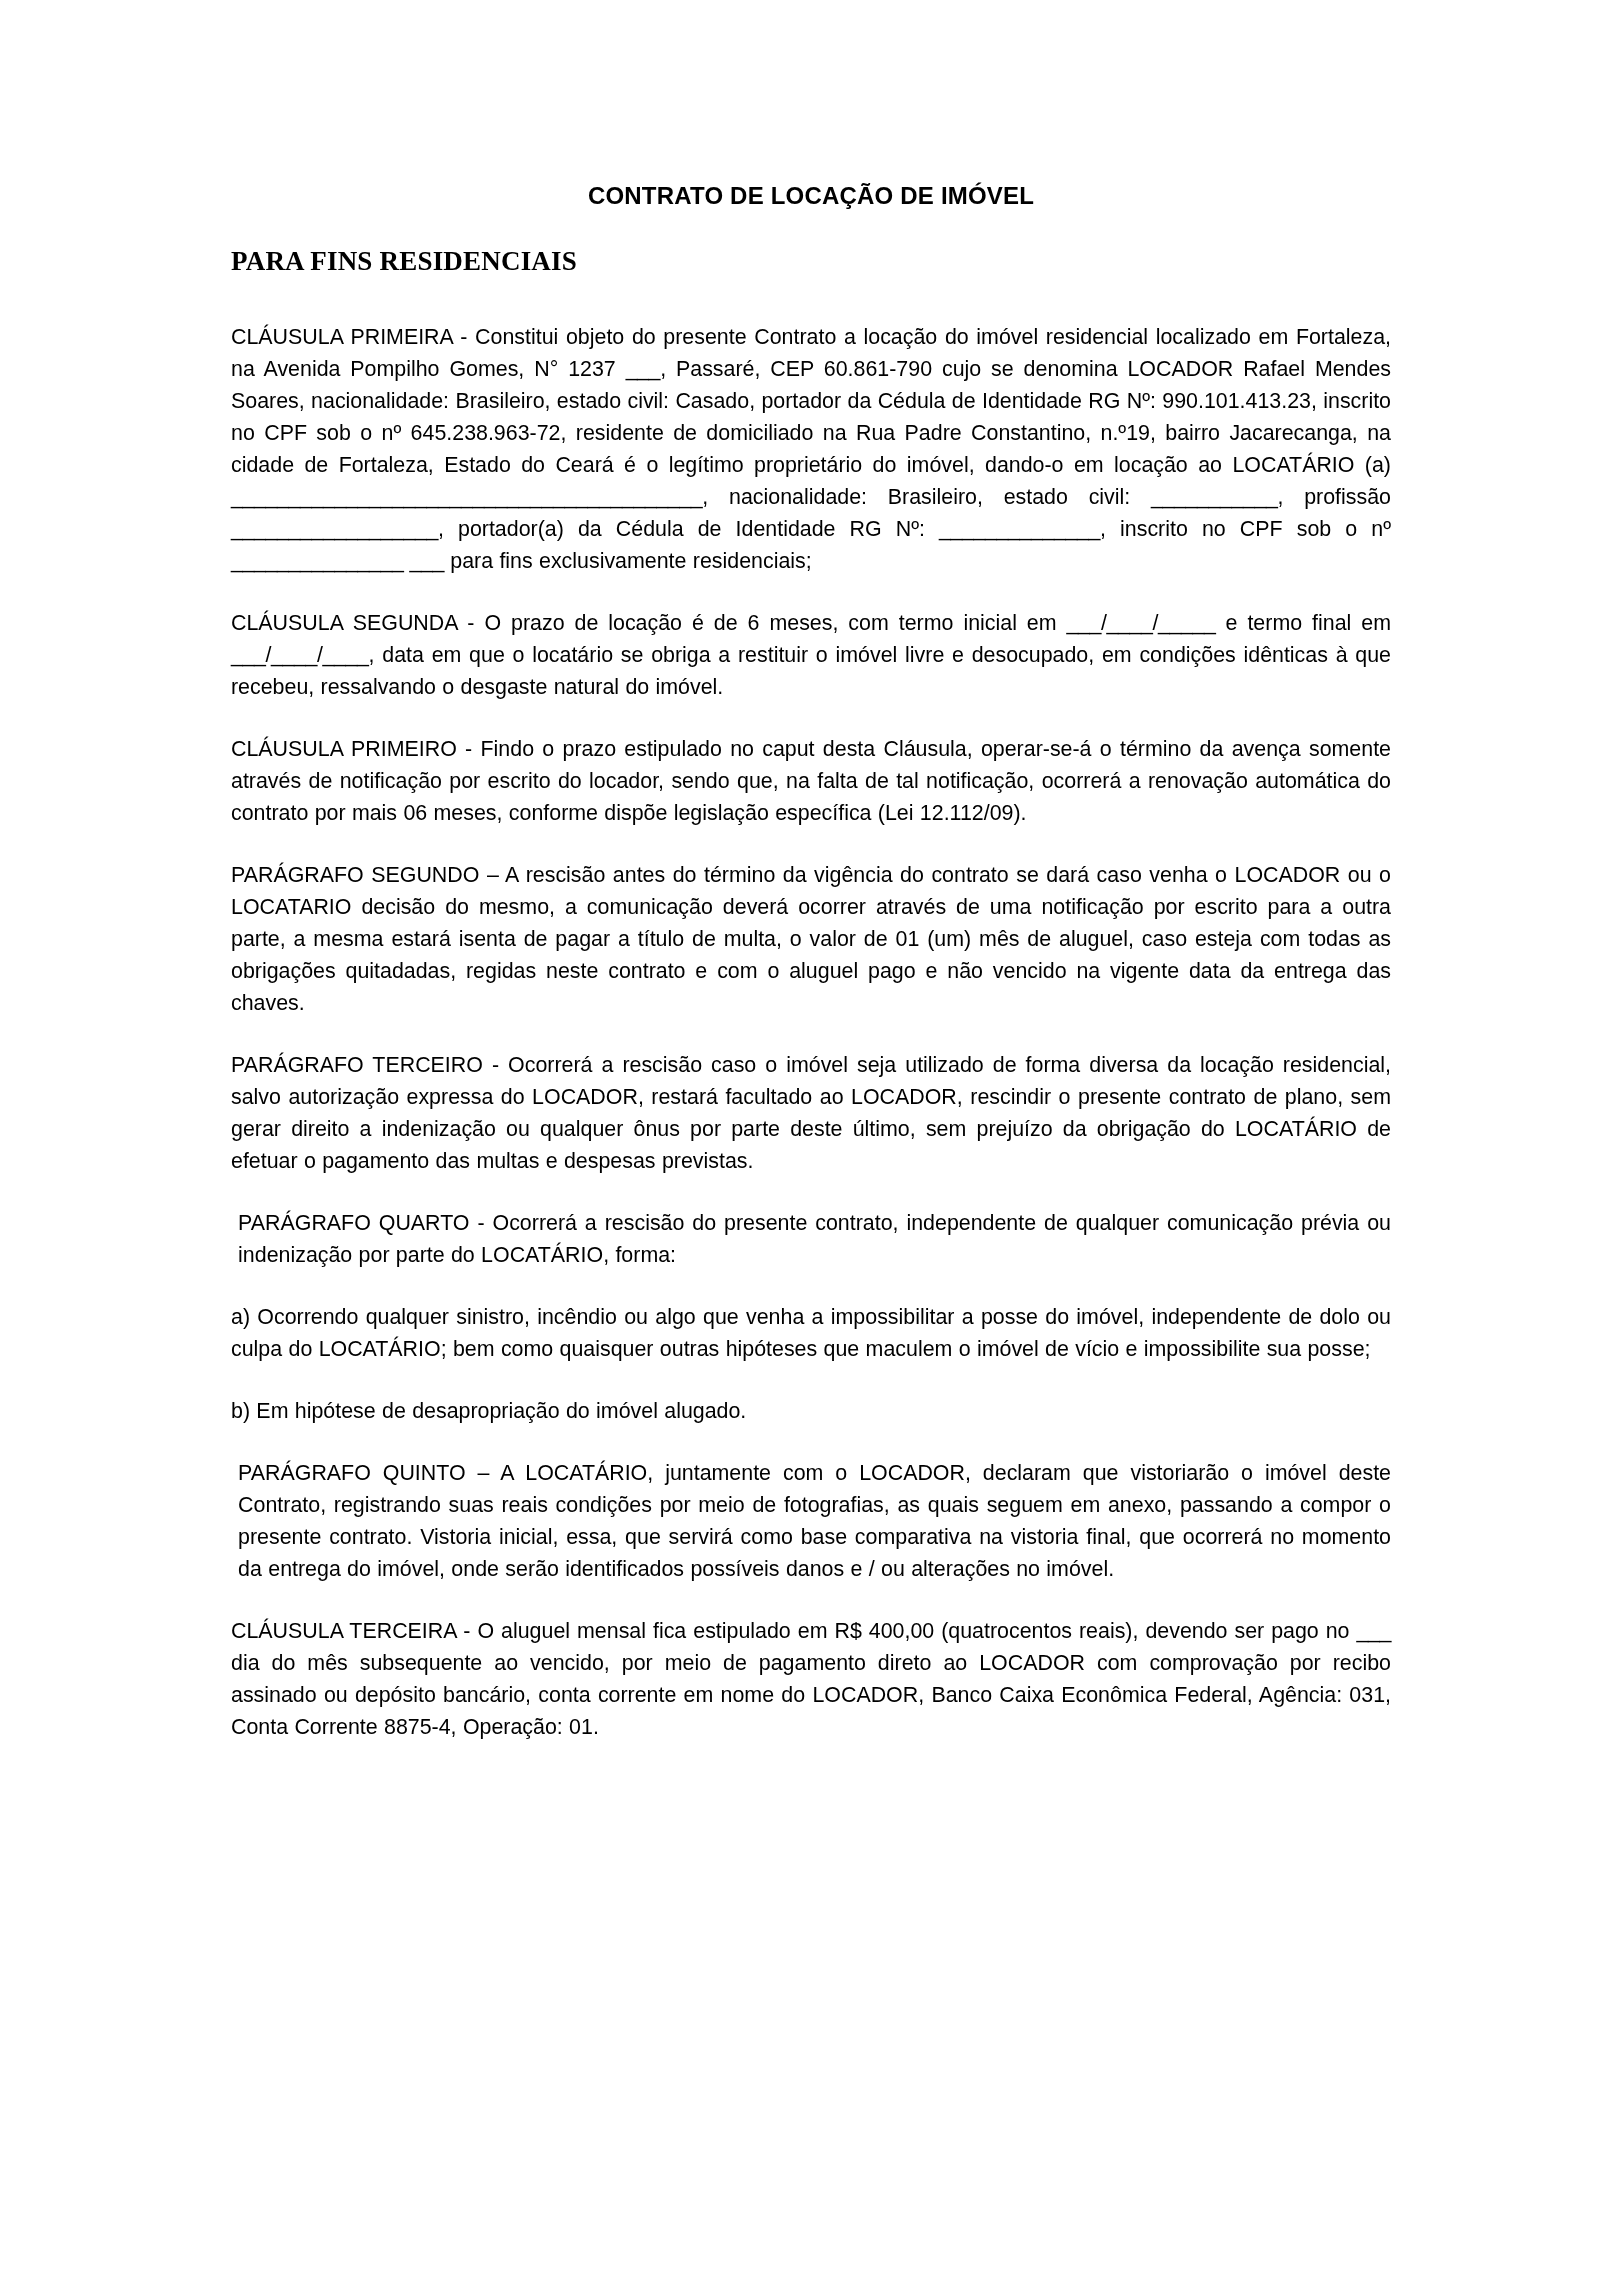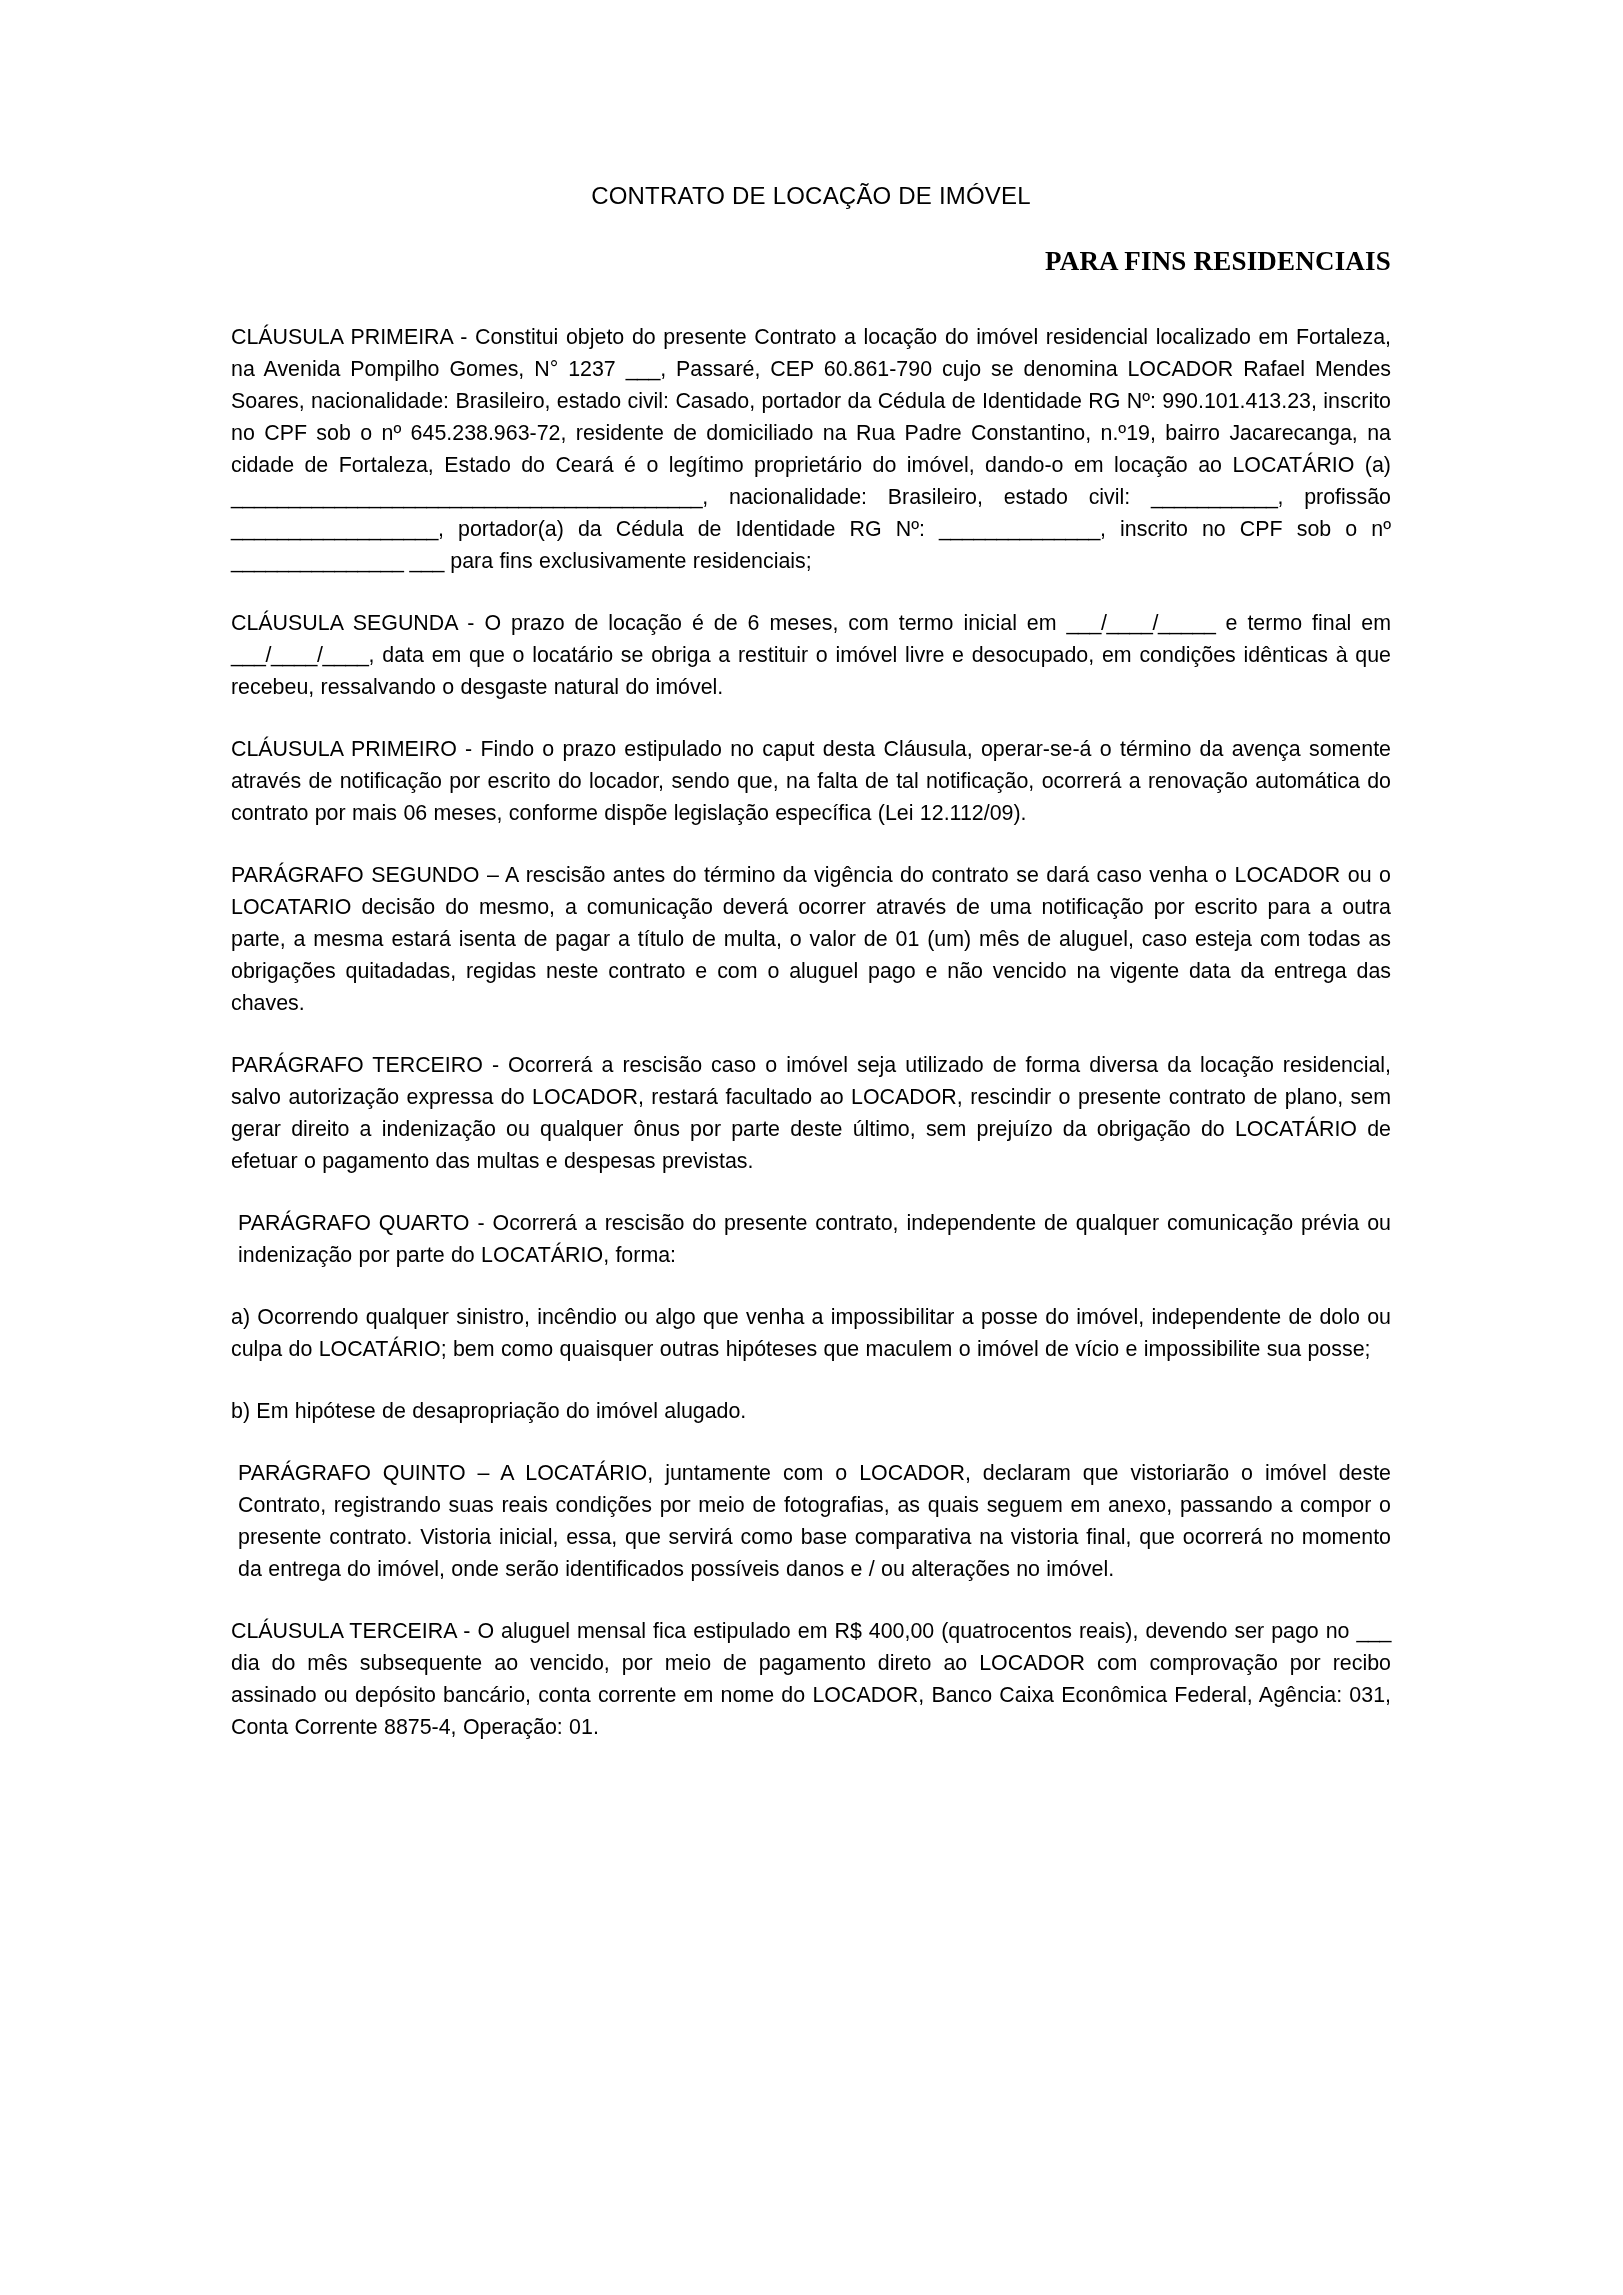--- a/index.html
+++ b/index.html
@@ -25,33 +25,33 @@
     padding: 182px 231px 0 231px;
   }
 
   .doc-body {
     width: 1160px;
   }
 
   
   .title-main {
     font-family: "Liberation Sans", sans-serif;
-    font-weight: normal;
+    font-weight: bold;
     font-size: 24px;
     line-height: 1.15;
     text-align: center;
     margin: 0 0 36px 0;
     letter-spacing: 0.2px;
   }
   .title-sub {
     font-family: "Liberation Serif", serif;
     font-weight: bold;
     font-size: 27px;
     line-height: 1.15;
-    text-align: right;
+    text-align: left;
     margin: 0 0 44px 0;
     letter-spacing: 0.2px;
   }
 
   
   p.para {
     font-size: 21.4px;
     line-height: 32px;
     text-align: justify;
     text-justify: inter-word;

